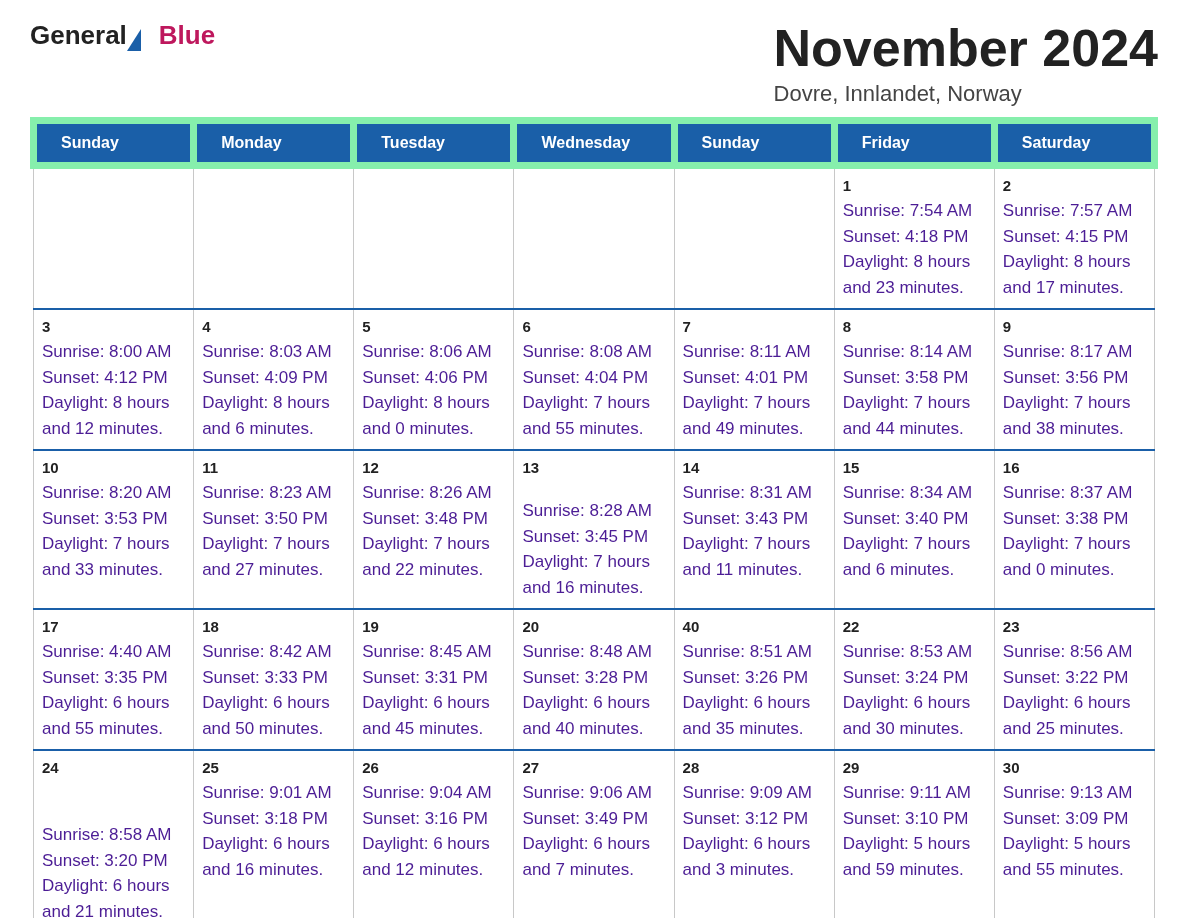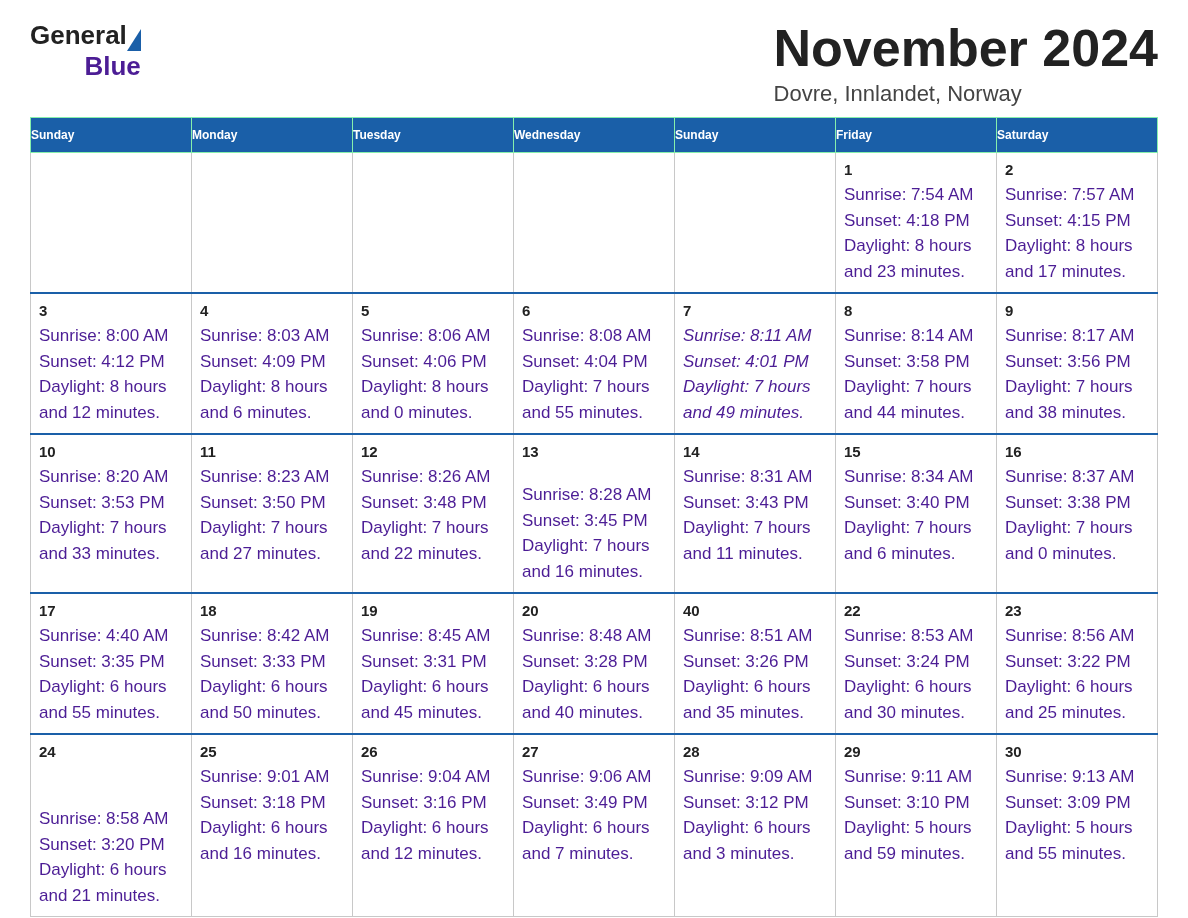--- a/index.html
+++ b/index.html
@@ -29,31 +29,31 @@
     .logo-arrow {
       width: 0;
       height: 0;
       border-left: 14px solid transparent;
       border-bottom: 22px solid #1a5fa8;
       display: inline-block;
       margin-top: -4px;
     }
     .logo-block {
       display: flex;
-      flex-direction: column;
+      flex-direction: row;
     }
     .logo-row1 {
       display: flex;
       align-items: flex-end;
     }
     .logo-row2 {
-      color: #4c1d95;
+      color: #be185d;
       font-size: 26px;
       font-weight: bold;
-      margin-left: 2px;
+      margin-left: 18px;
       text-align: right;
     }
     .title-block {
       text-align: left;
     }
     .month-title {
       font-size: 52px;
       font-weight: bold;
       color: #222;
       line-height: 1.1;
@@ -66,25 +66,25 @@
     .calendar {
       width: 100%;
       border-collapse: collapse;
       margin-top: 10px;
     }
     .calendar thead tr {
       background-color: #1a5fa8;
     }
     .calendar thead th {
       color: #ffffff;
-      font-size: 12px;
+      font-size: 16px;
       font-weight: 600;
-      padding: 10px 0;
+      padding: 10px 24px;
       text-align: left;
-      border: 1px solid #86efac;
+      border: 7px solid #86efac;
     }
     .calendar tbody tr {
       border-bottom: 2px solid #1a5fa8;
     }
     .calendar tbody td {
       vertical-align: top;
       padding: 8px 8px;
       border: 1px solid #c8c8c8;
       font-size: 13px;
       color: #333;
@@ -182,21 +182,21 @@
 Daylight: 8 hours and 0 minutes.</div>
         </td>
         <td>
           <span class="day-number">6</span>
           <div class="day-info" style="white-space: pre-line;">Sunrise: 8:08 AM
 Sunset: 4:04 PM
 Daylight: 7 hours and 55 minutes.</div>
         </td>
         <td>
           <span class="day-number">7</span>
-          <div class="day-info" style="white-space: pre-line; font-style: italic;">Sunrise: 8:11 AM
+          <div class="day-info" style="white-space: pre-line;">Sunrise: 8:11 AM
 Sunset: 4:01 PM
 Daylight: 7 hours and 49 minutes.</div>
         </td>
         <td>
           <span class="day-number">8</span>
           <div class="day-info" style="white-space: pre-line;">Sunrise: 8:14 AM
 Sunset: 3:58 PM
 Daylight: 7 hours and 44 minutes.</div>
         </td>
         <td>

